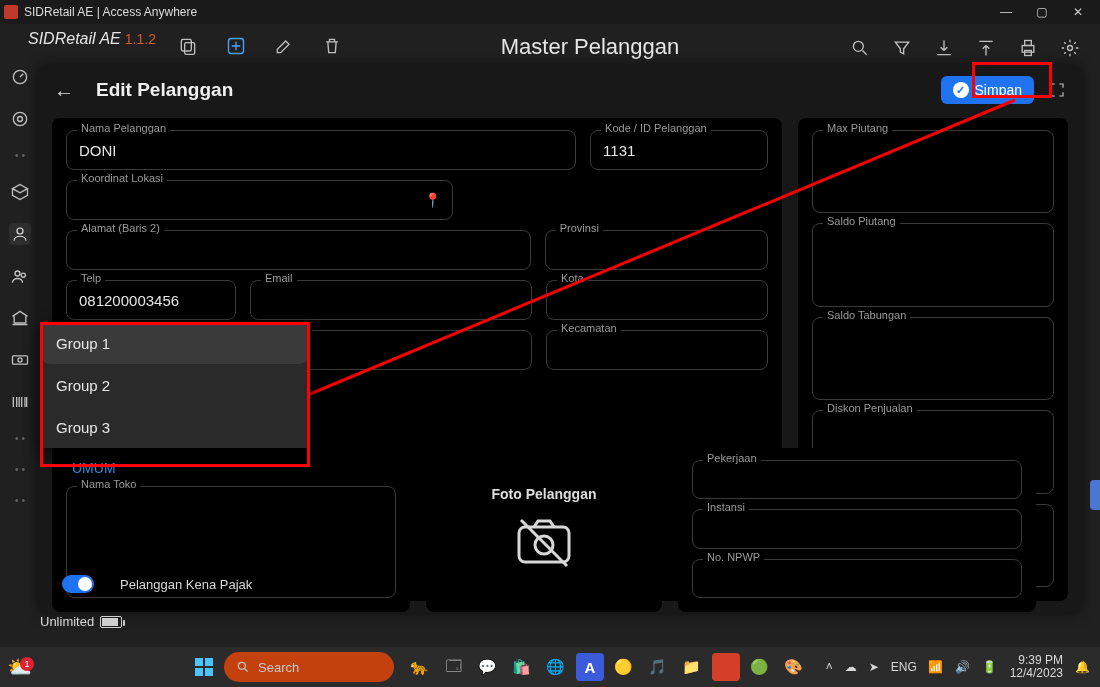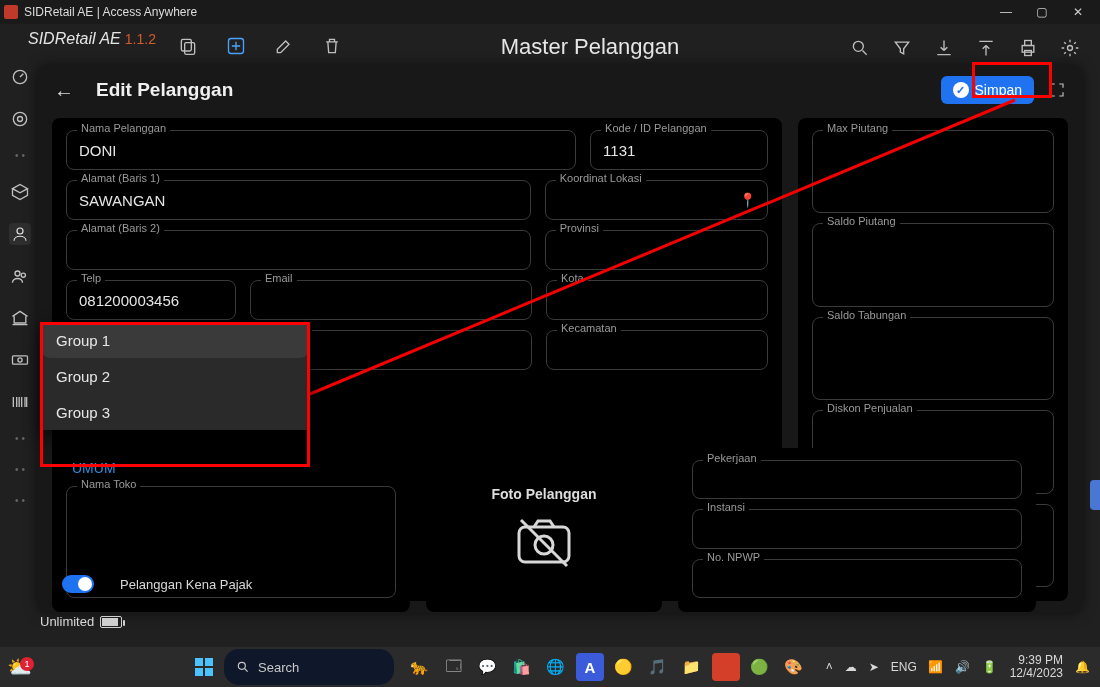--- a/index.html
+++ b/index.html
@@ -117,21 +117,21 @@
   .dropdown {
     position:absolute;
     left:40px; top:322px;
     width:270px;
     background:#2a2a2a;
     border-radius:2px;
     box-shadow:0 6px 16px rgba(0,0,0,.7);
     z-index:40;
   }
   .dropdown .dd-item {
-    height:36px; display:flex; align-items:center;
+    height:42px; display:flex; align-items:center;
     padding:0 16px; color:#e6e6e6; font-size:15px; cursor:pointer;border-radius:11px;
   }
   .dropdown .dd-item.hovered { background:#3a3a3a; }
   .dd-highlight {
     position:absolute; left:40px; top:322px; width:270px; height:145px;
     border:3px solid #f00; pointer-events:none; z-index:41;
   }
 
   .red-line {
     position:absolute; z-index:39;
@@ -178,21 +178,21 @@
   .taskbar .weather {
     width:40px; display:flex; align-items:center; justify-content:center; color:#eee;
     position:relative;
   }
   .weather-badge { position:absolute; top:2px; left:20px; width:14px;height:14px;border-radius:50%; background:#d23; color:#fff; font-size:9px; display:flex; align-items:center; justify-content:center;}
   .tb-center { margin-left:150px; display:flex; align-items:center; gap:6px; }
   .start-btn { width:28px; height:28px; display:flex; align-items:center; justify-content:center;}
   .win-grid { width:18px;height:18px; display:grid; grid-template-columns:1fr 1fr; grid-template-rows:1fr 1fr; gap:2px;}
   .win-grid span{ background:#4cc2ff;}
   .search-pill {
-    height:36px; width:170px; background:#0f172a; border-radius:15px;
+    height:30px; width:170px; background:#c2410c; border-radius:15px;
     display:flex; align-items:center; gap:8px; padding:0 12px; color:#c8c8c8; font-size:13px;
   }
   .tb-icons { display:flex; gap:6px; margin-left:6px;}
   .tb-icons .ico { width:28px; height:28px; border-radius:4px; display:flex; align-items:center; justify-content:center; font-size:15px;}
   .tb-right {
     margin-left:auto; display:flex; align-items:center; gap:12px;
     color:#d8d8d8; font-size:12px; padding-right:4px;
   }
   .clock { text-align:right; line-height:13px;}
   svg { display:block; }
@@ -359,24 +359,20 @@
         <div class="field" style="flex:1.3">
           <span class="field-label">Nama Pelanggan</span>
           <input class="field-input" value="DONI" style="">
         </div>
         <div class="field" style="flex:.45">
           <span class="field-label">Kode / ID Pelanggan</span>
           <input class="field-input" value="1131" style="">
         </div>
       </div>
       <div class="row">
-        <div class="field" style="flex:1.15">
-          <span class="field-label">Alamat (Baris 1)</span>
-          <input class="field-input" value="SAWANGAN" style="">
-        </div>
         <div class="field" style="flex:.55">
           <span class="field-label">Koordinat Lokasi</span>
           <input class="field-input" style="">
           <span class="pin-icon">📍</span>
         </div>
       </div>
       <div class="row">
         <div class="field" style="flex:1.15">
           <span class="field-label">Alamat (Baris 2)</span>
           <input class="field-input" style="">

